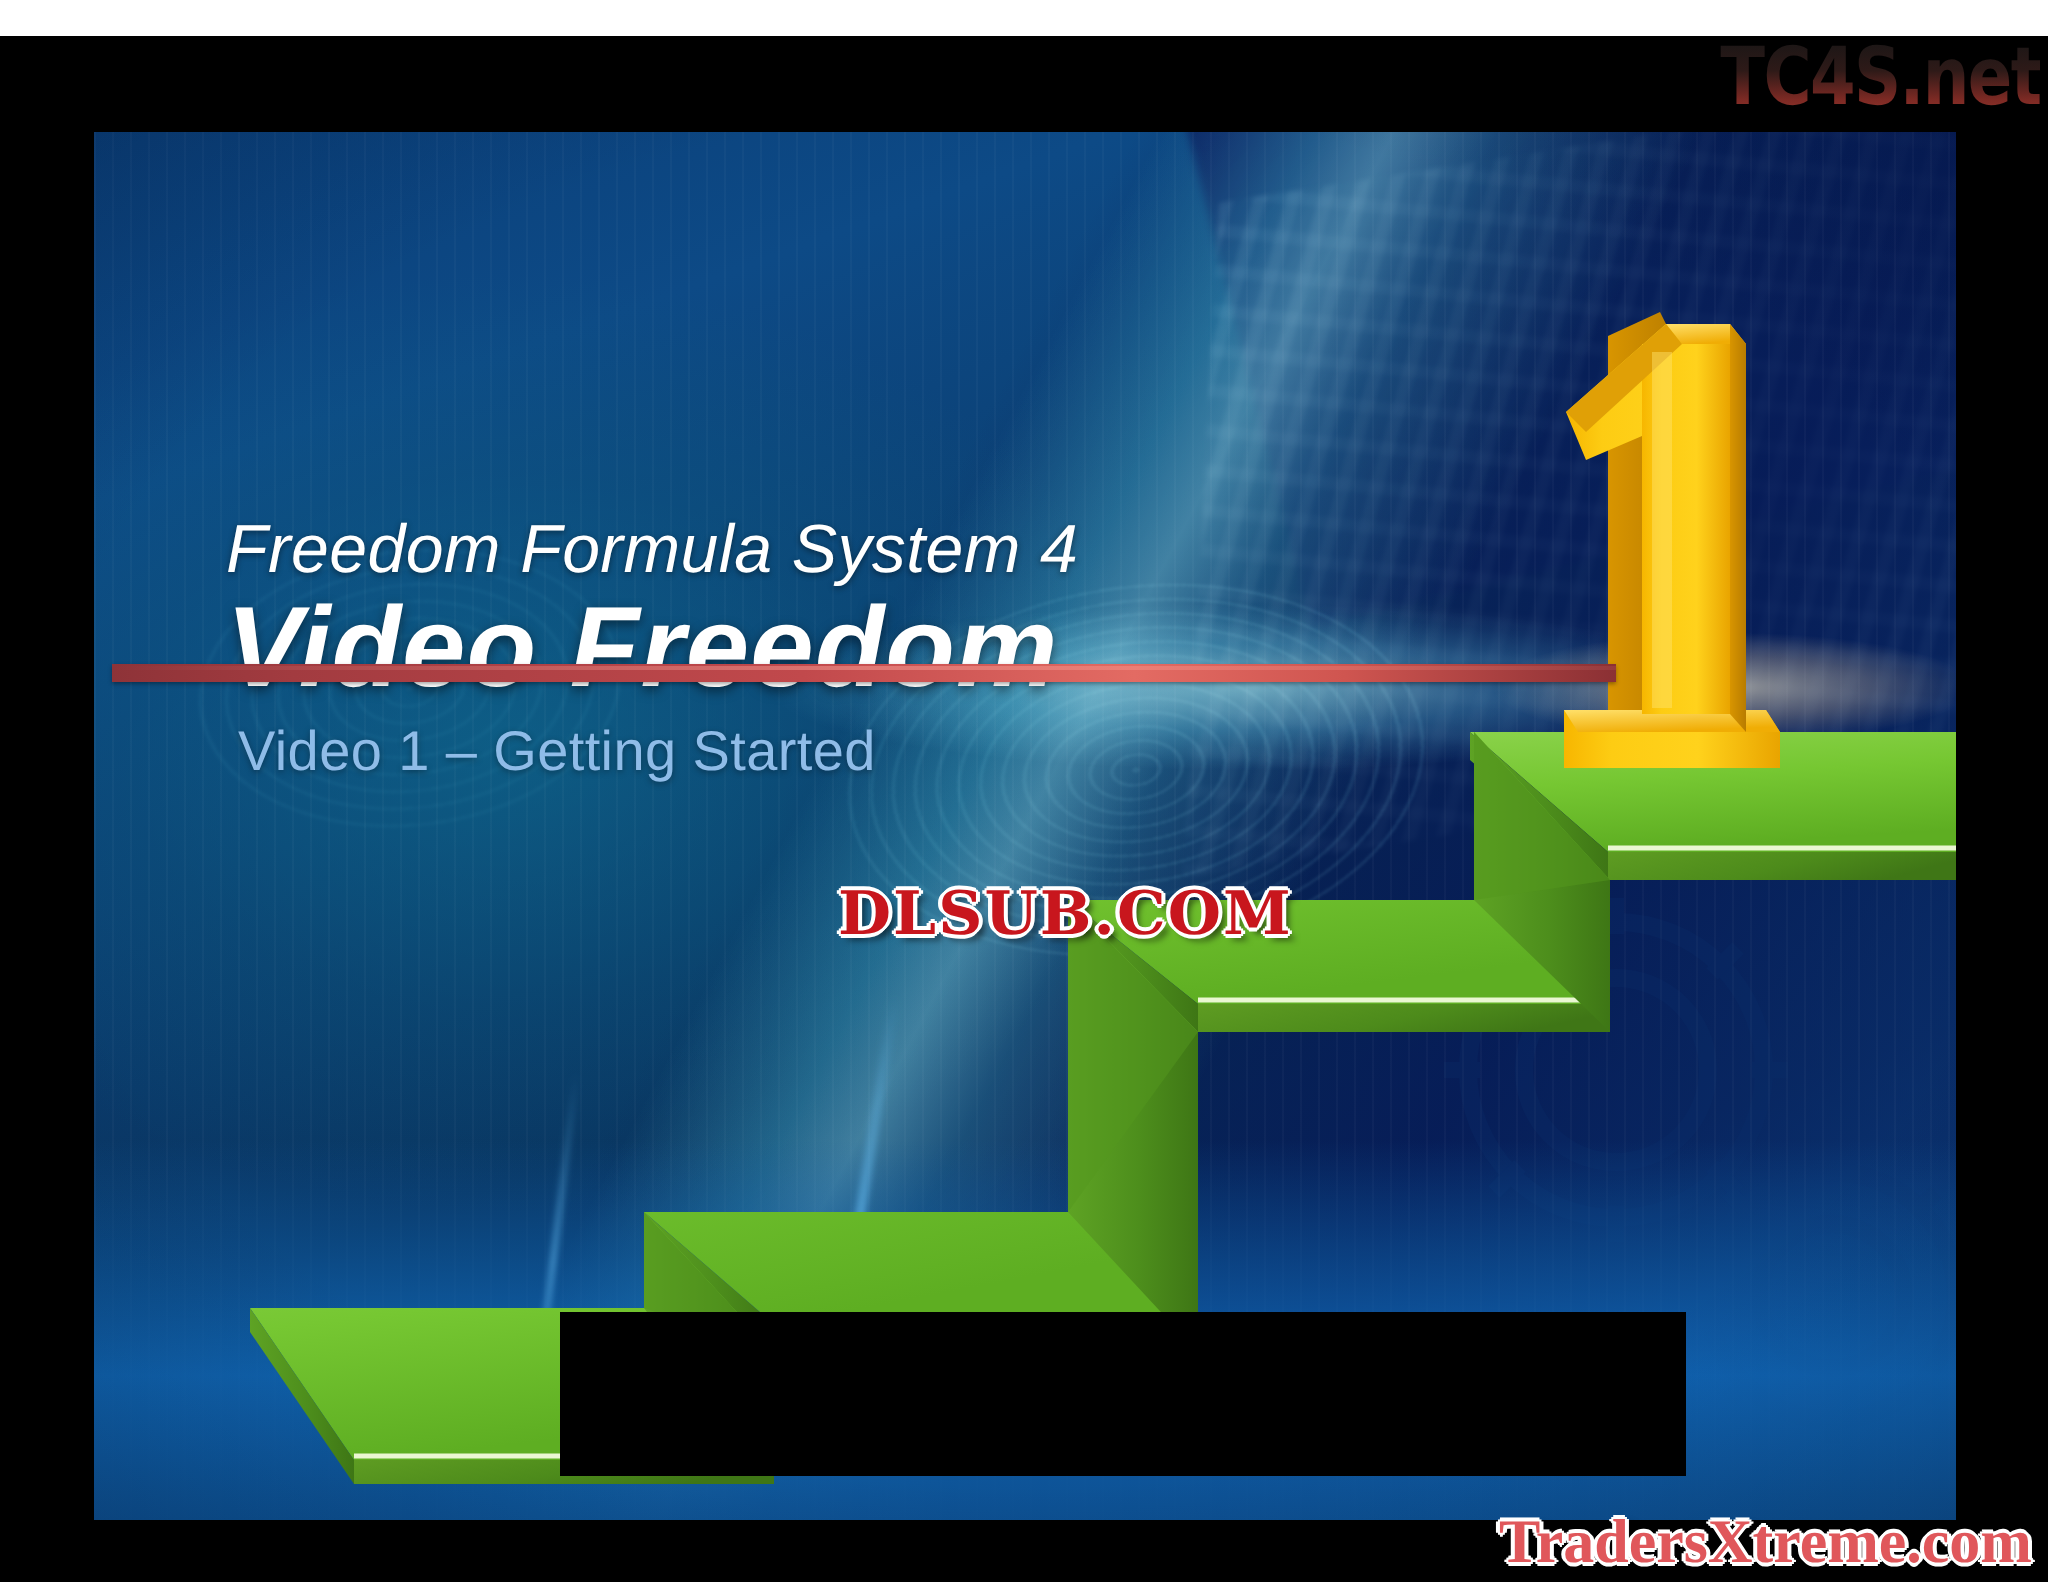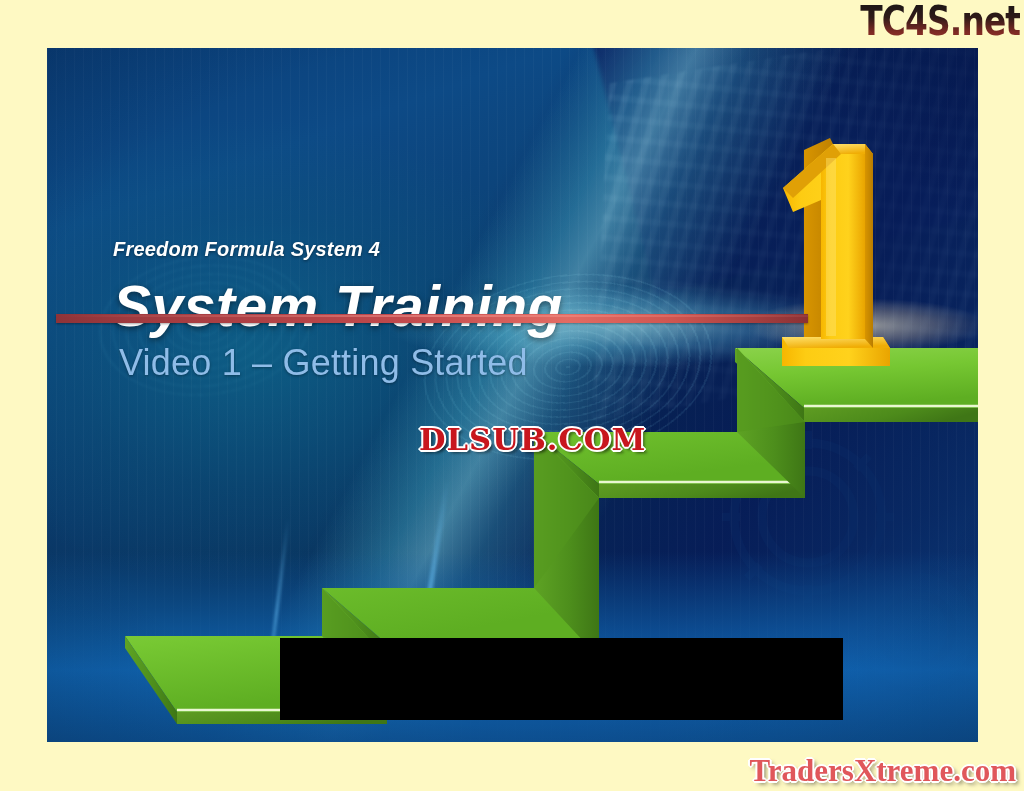--- a/index.html
+++ b/index.html
@@ -12,21 +12,22 @@
     height: 791px;
     position: relative;
     overflow: hidden;
     font-family: "Liberation Sans", sans-serif;
   }
 
   
   #page {
     position: absolute;
     inset: 0;
-    background: #fef9c3;
+    background: #000000;
+    margin-top: 18px;
   }
 
   
   #slide {
     position: absolute;
     left: 47px;
     top: 48px;
     width: 931px;
     height: 694px;
     overflow: hidden;
@@ -193,23 +194,23 @@
   }
 
   
   #stairs { position: absolute; inset: 0; }
 
   
   .eyebrow {
     position: absolute;
     left: 66px;
     top: 190px;
-    font-size: 20px;
+    font-size: 34px;
     font-style: italic;
-    font-weight: 700;
+    font-weight: 400;
     color: #ffffff;
     letter-spacing: .2px;
     text-shadow: 0 1px 3px rgba(0,0,0,.45);
     white-space: nowrap;
   }
   .headline {
     position: absolute;
     left: 66px;
     top: 225px;
     font-size: 57px;
@@ -243,21 +244,21 @@
     height: 2px;
     background: linear-gradient(90deg,
       rgba(255,160,150,0.0) 0%,
       rgba(255,170,160,0.45) 50%,
       rgba(255,150,140,0.10) 100%);
   }
   .subtitle {
     position: absolute;
     left: 72px;
     top: 294px;
-    font-size: 36px;
+    font-size: 28px;
     font-weight: 400;
     color: #8fbce8;
     letter-spacing: .2px;
     text-shadow: 0 1px 3px rgba(0,0,0,.35);
     white-space: nowrap;
   }
 
   
   .redaction {
     position: absolute;
@@ -442,21 +443,21 @@
         <polygon points="774,106 774,152 746,164 736,140 786,96 818,96 818,106" fill="url(#goldF)"></polygon>
         <polygon points="786,96 818,96 826,106 794,106" fill="url(#goldT)"></polygon>
         <polygon points="736,140 786,96 794,106 746,150" fill="#e0a006"></polygon>
         <polygon points="818,96 826,106 826,300 818,291" fill="url(#goldS)"></polygon>
 
         <rect x="779" y="110" width="10" height="178" fill="#ffe46f" opacity=".45"></rect>
       </g>
     </svg>
 
     <div class="eyebrow">Freedom Formula System 4</div>
-    <div class="headline">System Training</div>
+    <div class="headline">Video Freedom</div>
     <div class="rule"></div>
     <div class="rule-hi"></div>
     <div class="subtitle">Video 1 – Getting Started</div>
 
     <div class="wm-dlsub">DLSUB.COM</div>
 
     <div class="redaction"></div>
 
   </div>
 

